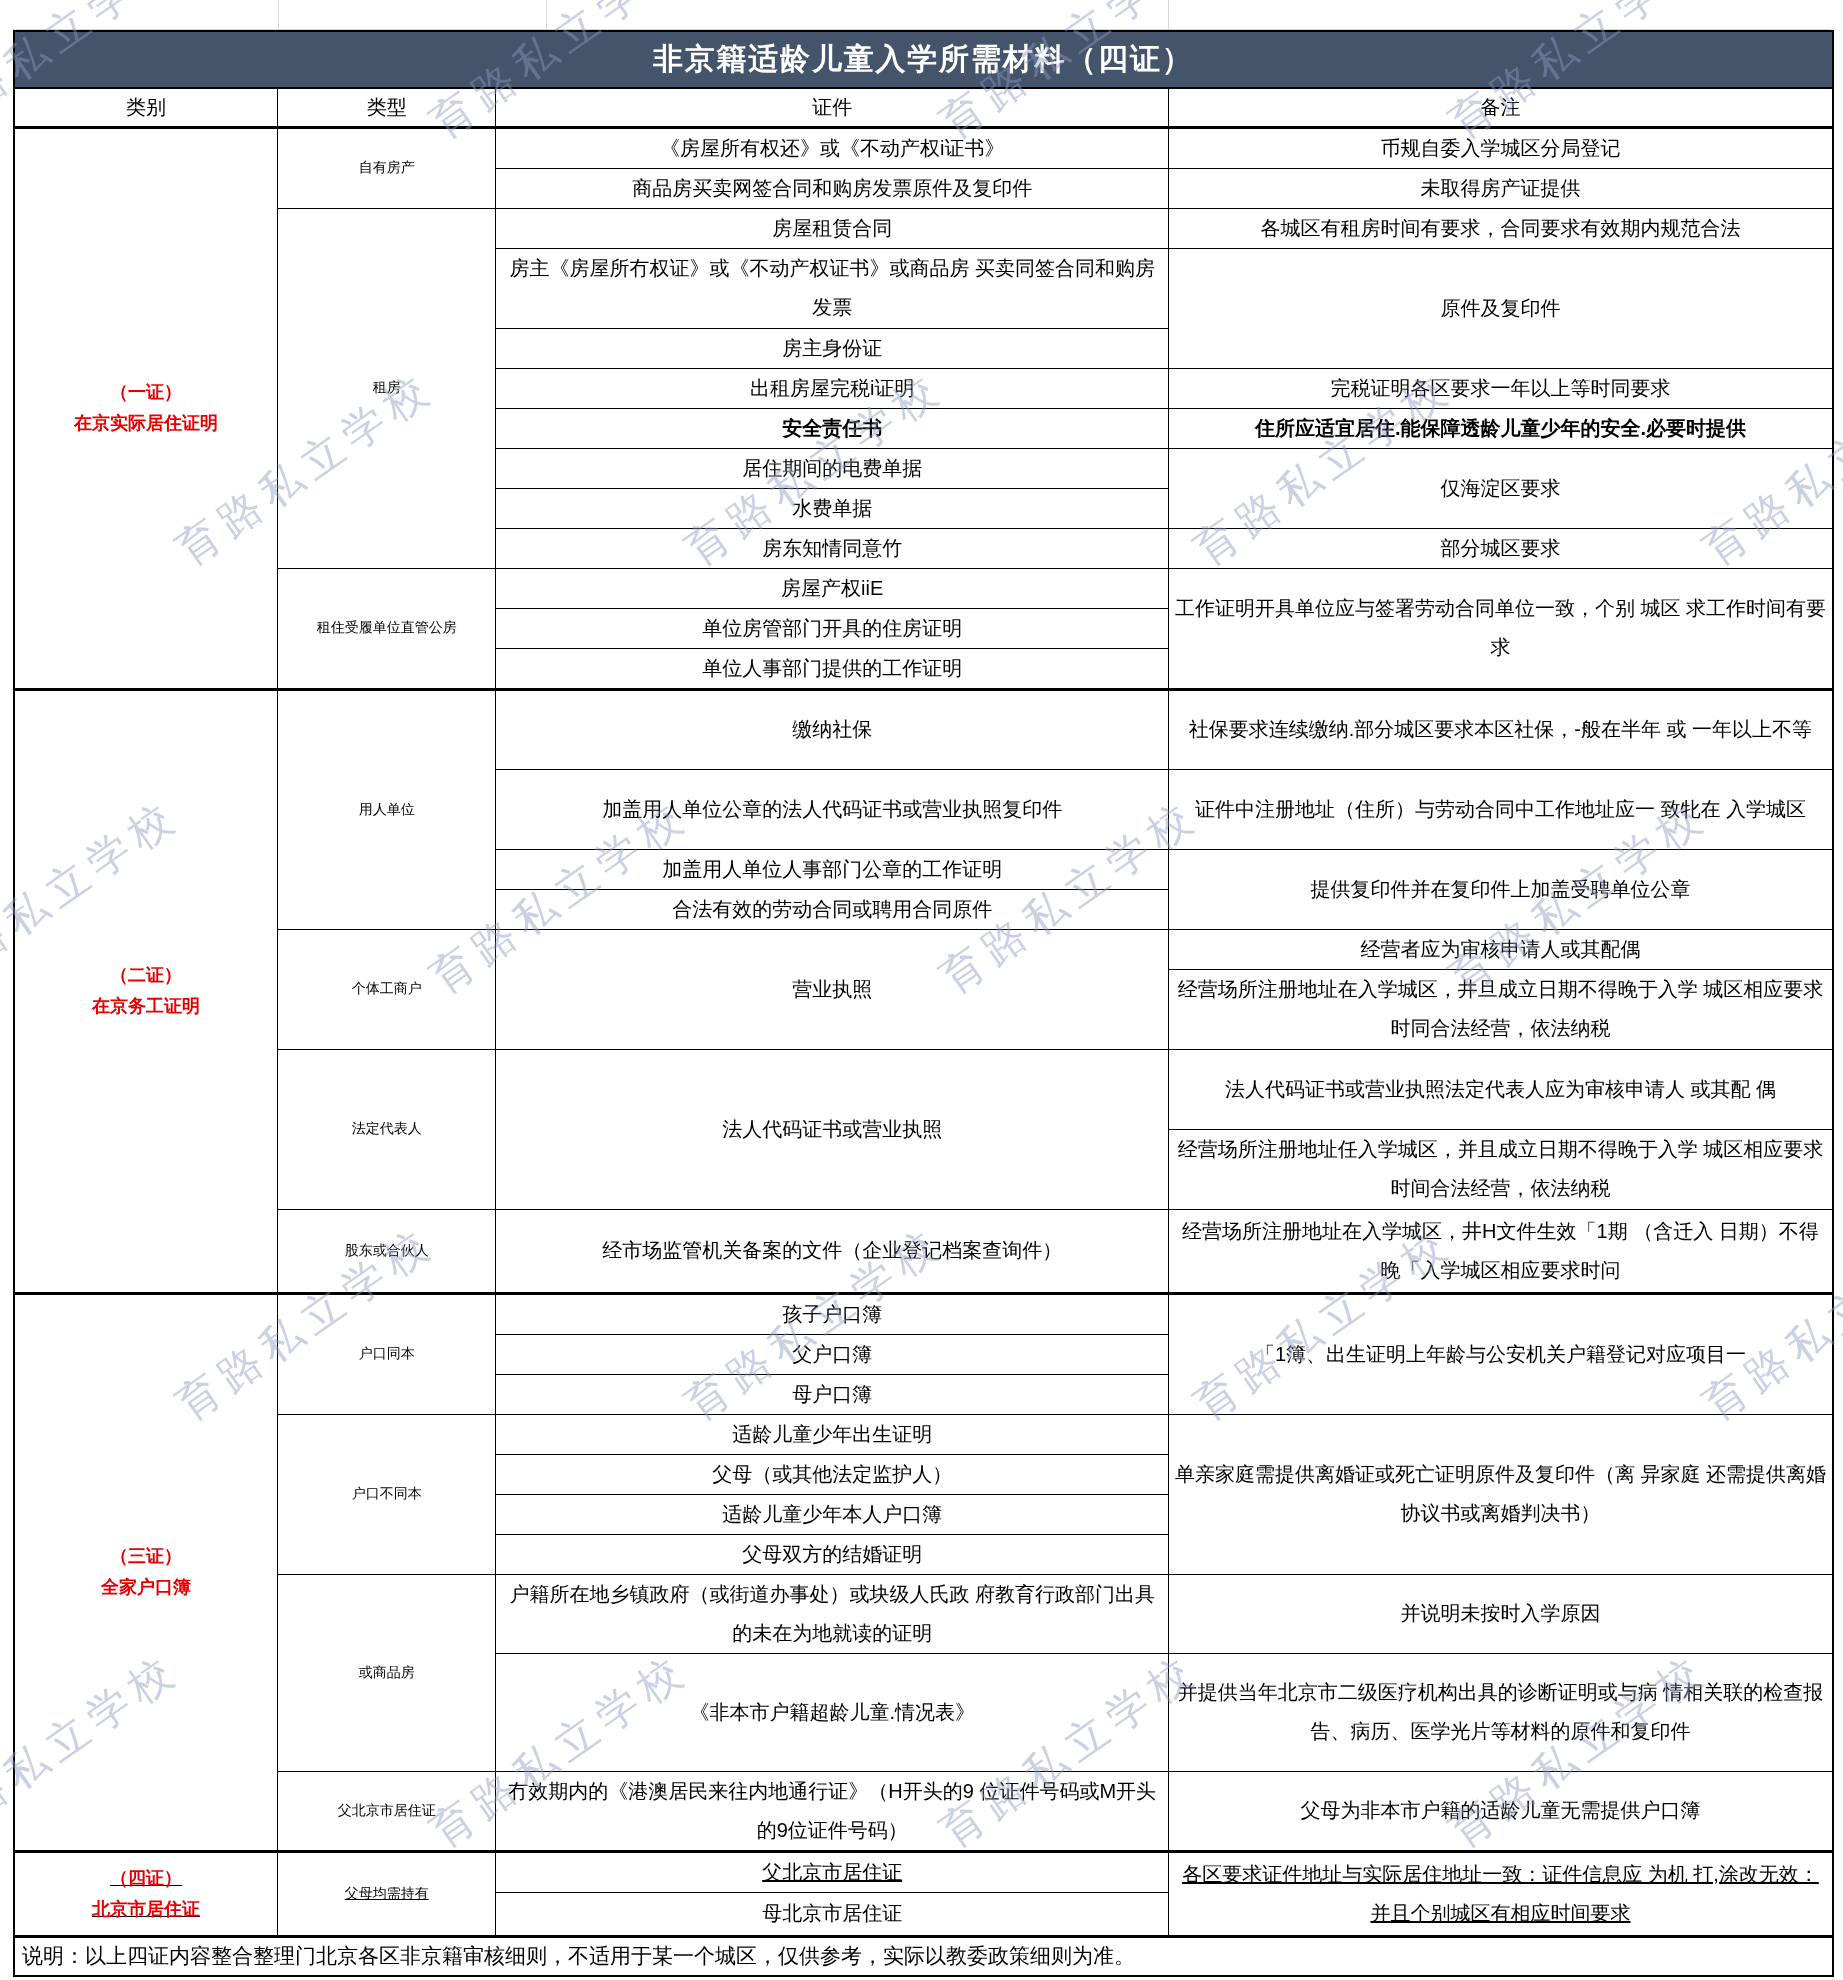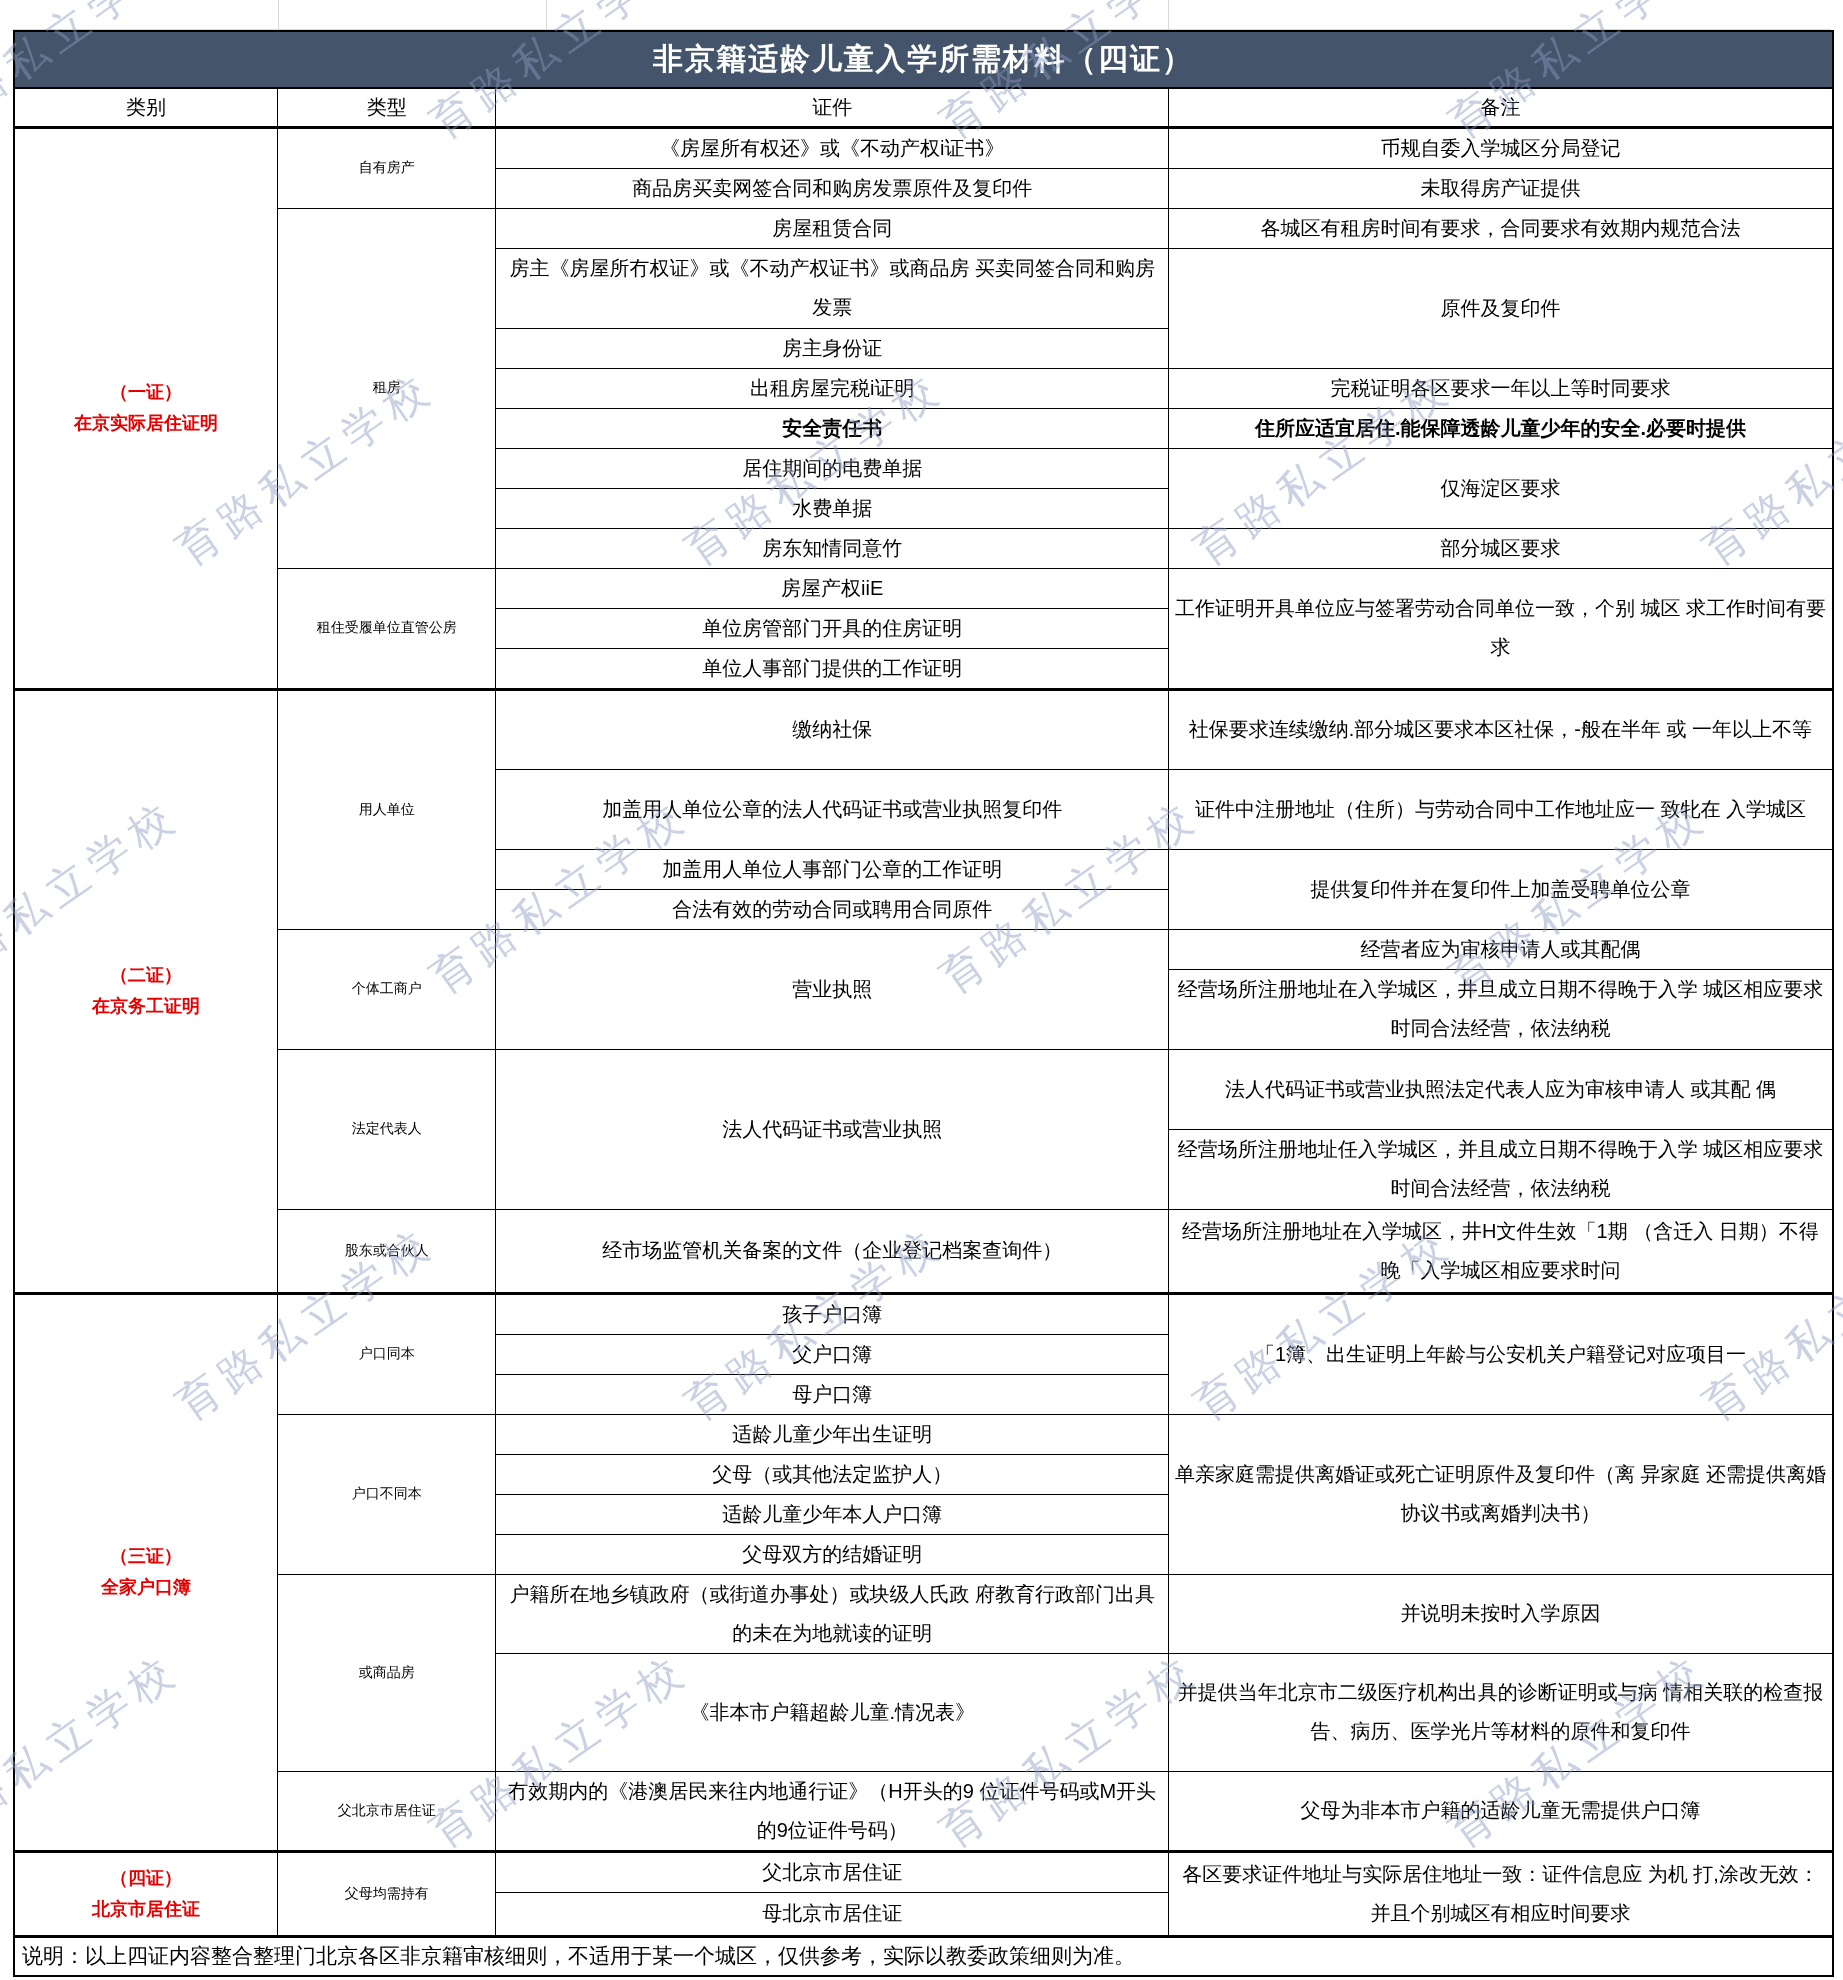--- a/index.html
+++ b/index.html
@@ -189,21 +189,21 @@
       </tr>
       <tr style="height: 118px;">
         <td class="cert">《非本市户籍超龄儿童.情况表》</td>
         <td class="note">并提供当年北京市二级医疗机构出具的诊断证明或与病 情相关联的检查报告、病历、医学光片等材料的原件和复印件</td>
       </tr>
       <tr style="height: 80px;">
         <td class="type">父北京市居住证</td>
         <td class="cert">冇效期内的《港澳居民来往内地通行证》（H开头的9 位证件号码或M开头的9位证件号码）</td>
         <td class="note">父母为非本市户籍的适龄儿童无需提供户口簿</td>
       </tr>
-      <tr class="sec-top" style="height: 40px;">
+      <tr class="sec-top" style="height: 40px; text-decoration: underline;">
         <td rowspan="2" class="cat">（四证）
 北京市居住证</td>
         <td rowspan="2" class="type">父母均需持有</td>
         <td class="cert">父北京市居住证</td>
         <td rowspan="2" class="note">各区要求证件地址与实际居住地址一致：证件信息应 为机 打,涂改无效：并且个别城区有相应时间要求</td>
       </tr>
       <tr style="height: 44px;">
         <td class="cert">母北京市居住证</td>
       </tr>
       <tr class="sec-top" style="height: 40px;">

